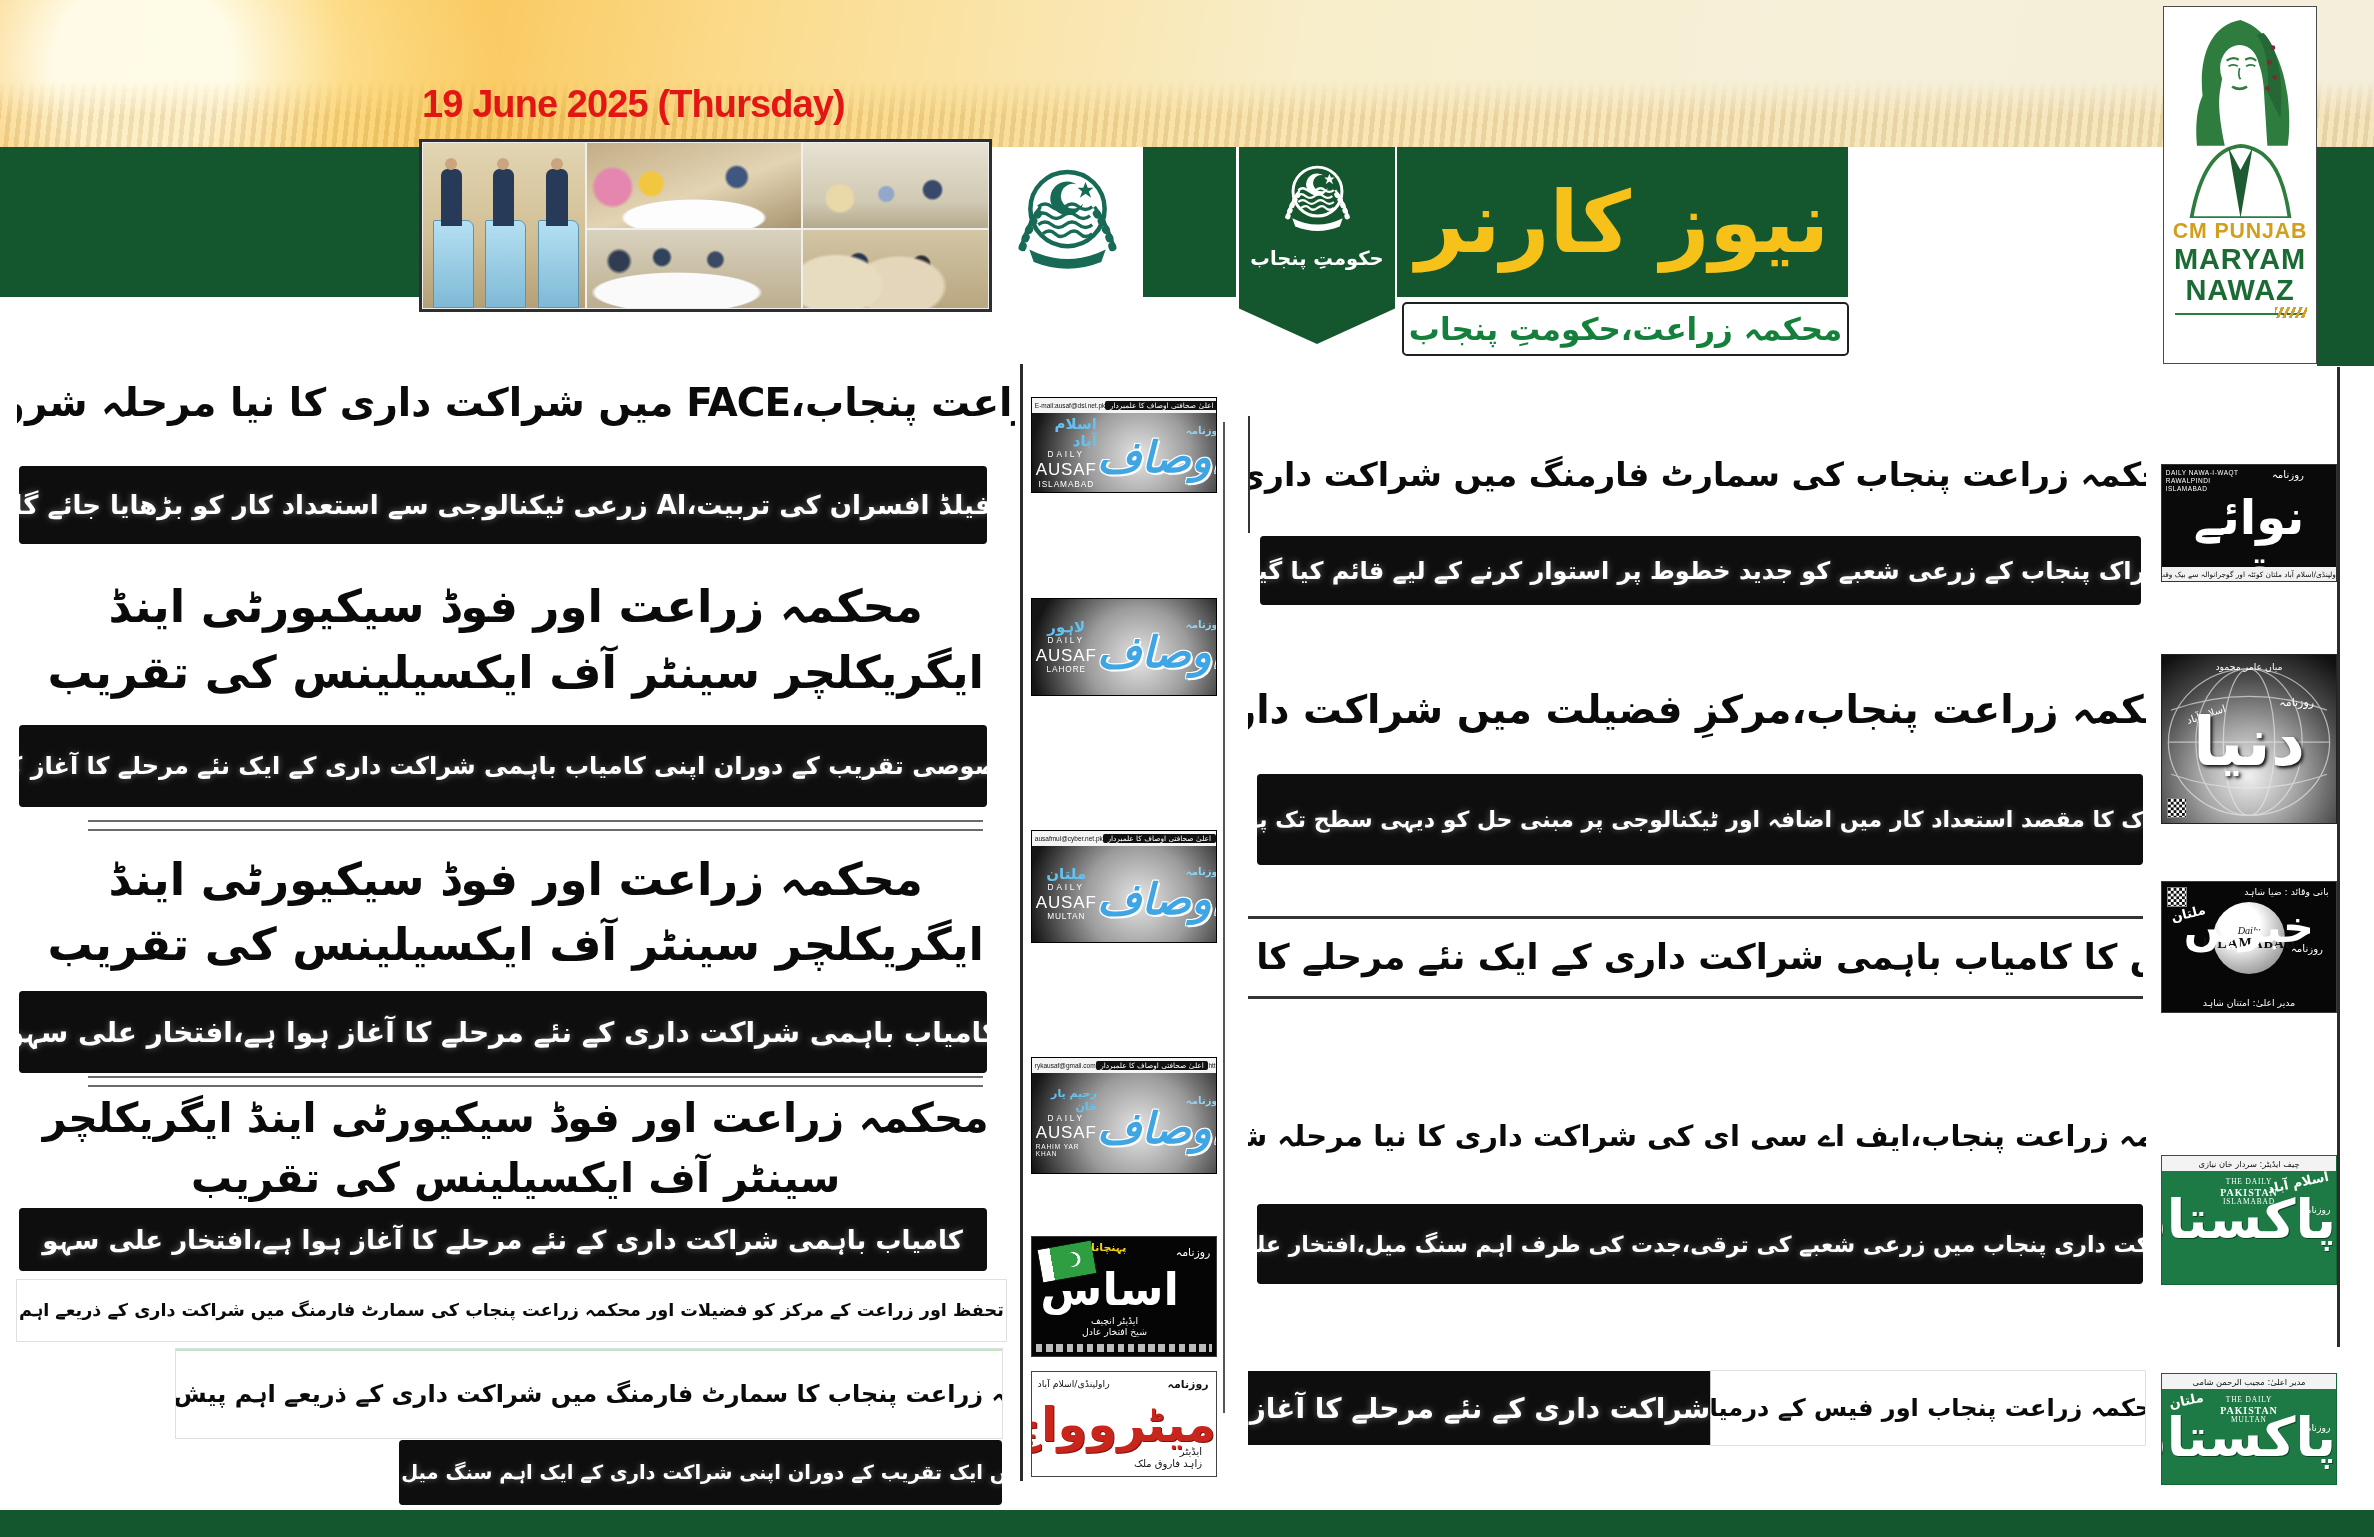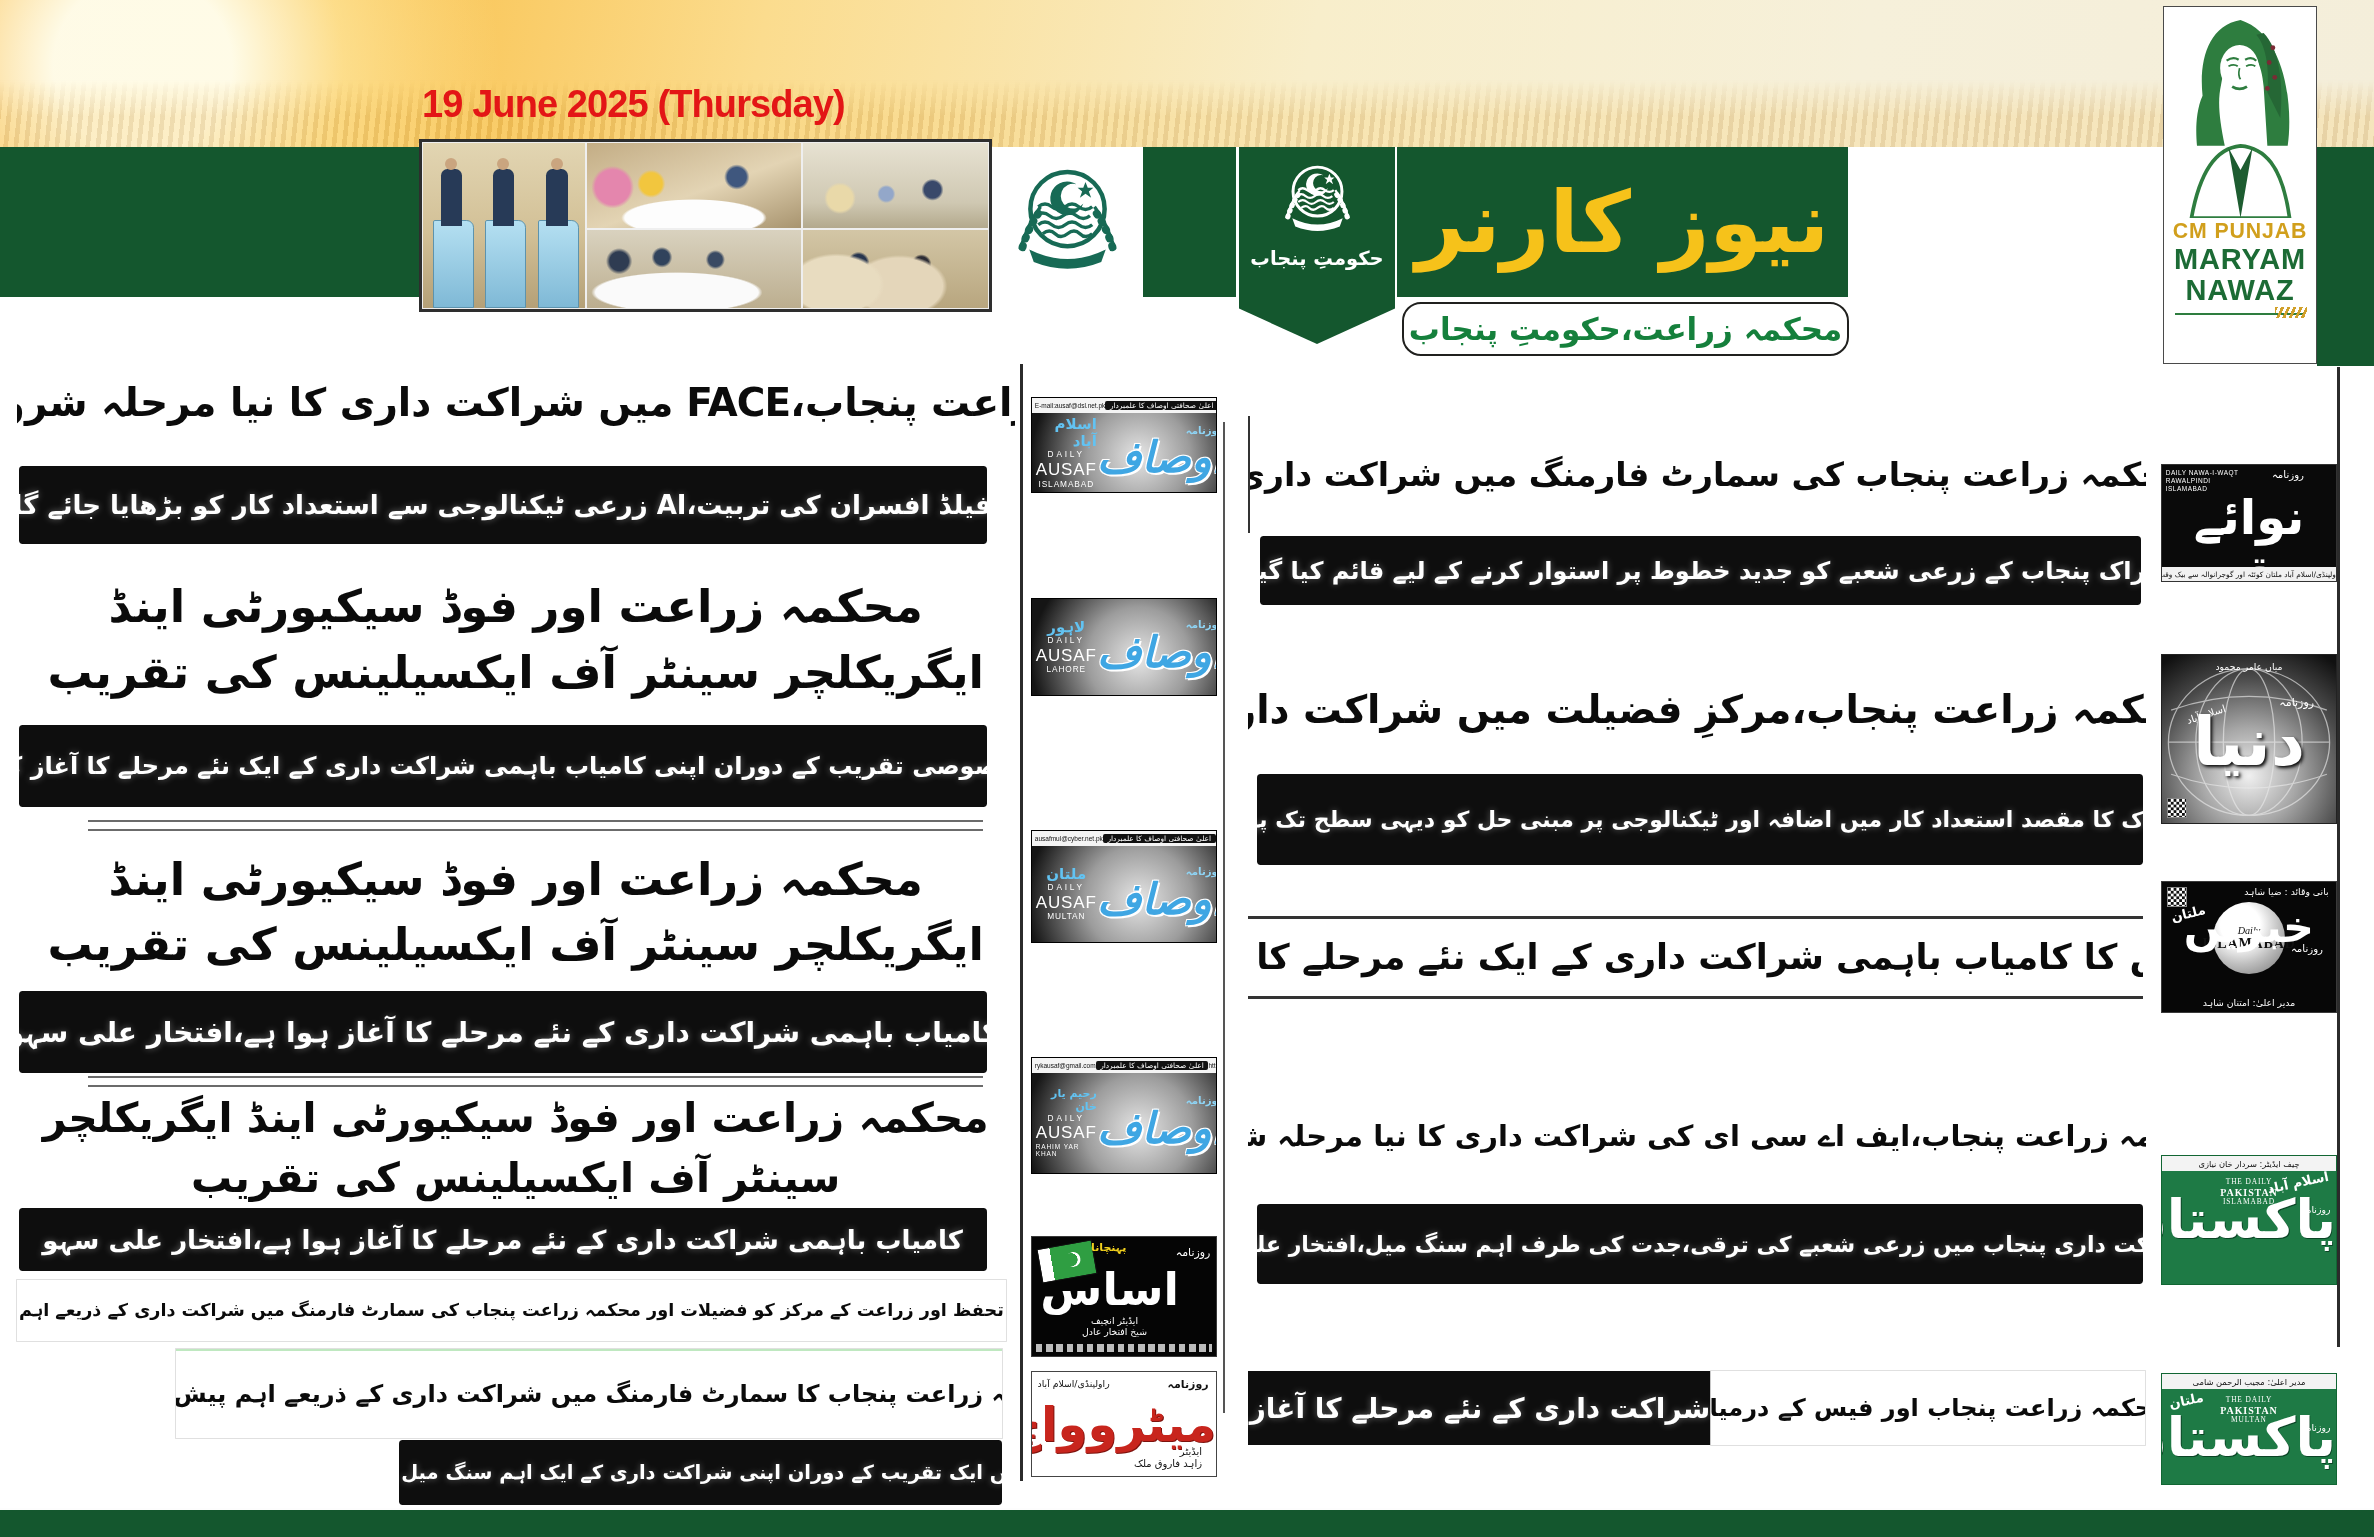--- a/index.html
+++ b/index.html
@@ -19,21 +19,21 @@
     -webkit-mask-image:linear-gradient(180deg,transparent,#000 55%);
             mask-image:linear-gradient(180deg,transparent,#000 55%);}
   .date{left:422px;top:83px;width:594px;height:56px;color:#e31616;font-weight:bold;
         font-size:38px;letter-spacing:-0.9px;white-space:nowrap;}
 
   .gseg{background:#14572e;}
   .news-banner{left:1397px;top:147px;width:451px;height:150px;background:#14572e;
      display:flex;align-items:center;justify-content:center;}
   .news-title{color:#f6c21a;font-size:85px;font-weight:bold;line-height:1;}
   .subtitle-box{left:1402px;top:302px;width:443px;height:50px;background:#fff;
-     border:2.8px solid #20201e;border-radius:19px;display:flex;align-items:center;justify-content:center;
+     border:2.8px solid #20201e;border-radius:5px;display:flex;align-items:center;justify-content:center;
      color:#15803c;font-weight:bold;font-size:31px;}
 
   
   .pennant{left:1239px;top:147px;width:156px;height:197px;background:#14572e;color:#fff;
      clip-path:polygon(0 0,100% 0,100% 82%,50% 100%,0 82%);
      display:flex;flex-direction:column;align-items:center;padding-top:9.3px;box-sizing:border-box;}
   .pennant-label{font-size:19.5px;font-weight:bold;margin-top:1.9px;}
   .crest-wrap{left:991px;top:148px;width:152px;height:148px;display:flex;align-items:center;justify-content:center;color:#176a55;}
 
   

